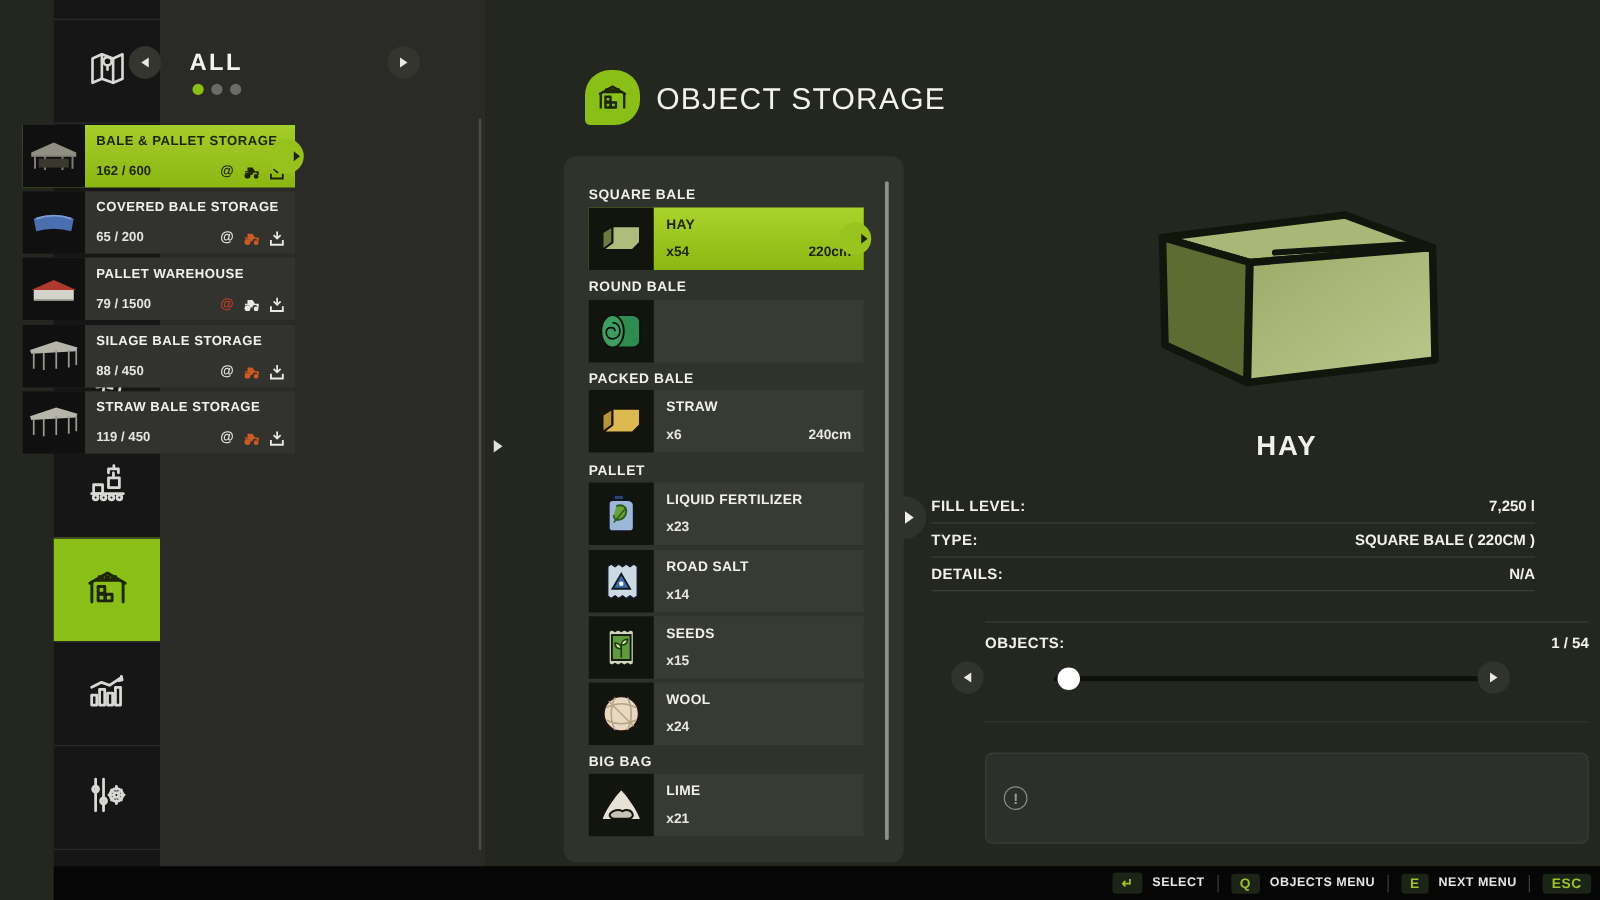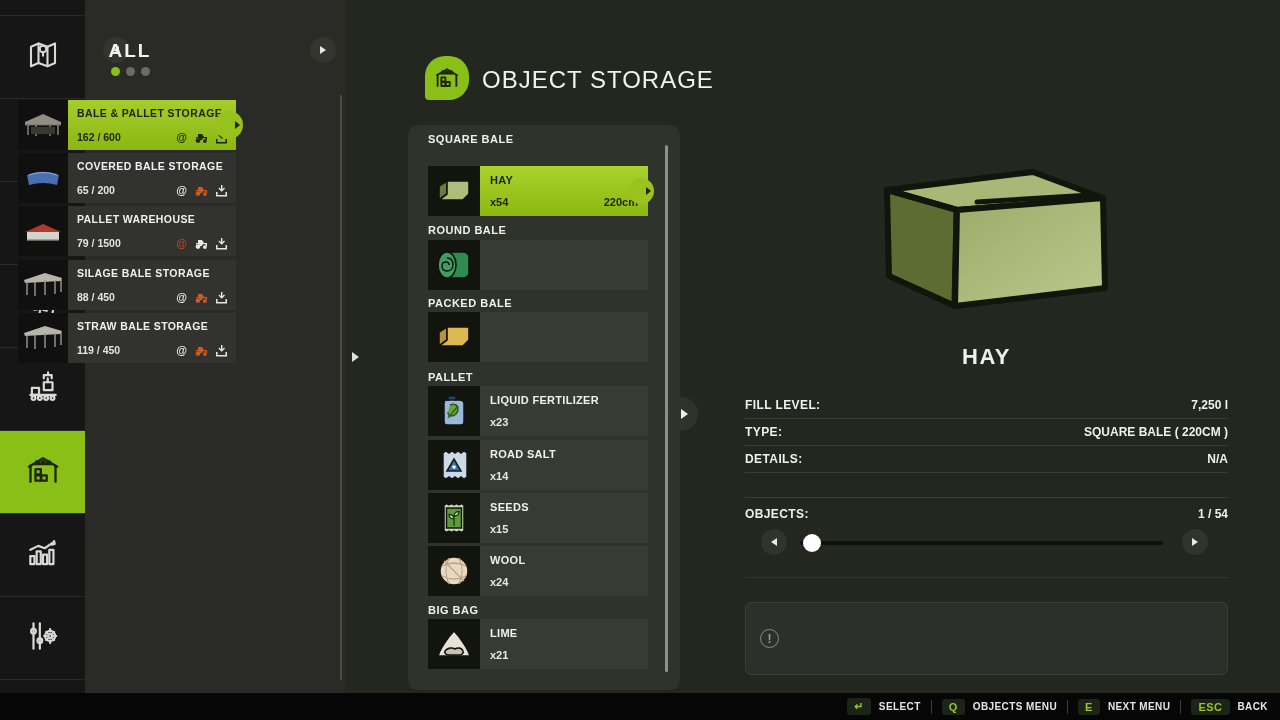--- a/index.html
+++ b/index.html
@@ -1,18 +1,18 @@
 <!DOCTYPE html>
 <html><head>
 <meta charset="utf-8">
 <style>
   * { margin:0; padding:0; box-sizing:border-box; }
   html,body { width:1280px; height:720px; overflow:hidden; background:#23271f;
     font-family:"Liberation Sans", sans-serif; }
-  .abs { position:absolute; }
+  .abs { position:absolute;margin-left:43px; }
   .bold { font-weight:bold; }
 
   
   #sidebar { left:0; top:0; width:85px; height:693px; background:#161616; }
   .sb-cell { position:absolute; left:0; width:85px; height:83px; border-top:1px solid #2a2a2a;
     display:flex; align-items:center; justify-content:center; }
   .sb-cell svg { stroke:#d8d8d4; fill:none; stroke-width:1.4; stroke-linecap:round; stroke-linejoin:round; }
   .sb-cell.selected { background:#8abf17; }
   .sb-cell.selected svg { stroke:#1d2707; }
   .sb-bump { position:absolute; left:74px; top:455px; width:28px; height:28px; border-radius:50%;
@@ -366,21 +366,21 @@
       <rect x="7.5" y="15.2" width="3.2" height="3.2"></rect>
       <rect x="11" y="15.2" width="3.2" height="3.2"></rect>
     </svg>
 </div>
 <div id="hdr-title" class="abs">OBJECT STORAGE</div>
 
 <div id="mid-panel" class="abs"></div>
 <div id="mid-bump" class="abs"></div>
 <div id="mid-bump-arrow" class="abs"></div>
 
-<div class="sec-label abs" style="left:428px;top:133px">SQUARE BALE</div>
+<div class="sec-label abs" style="left:428px;top:150px">SQUARE BALE</div>
 
 <div class="obj-row selected abs" style="left:428px;top:166px">
   <div class="obj-thumb">
     <svg width="42" height="34" viewBox="0 0 42 34">
         <g stroke="#10140a" stroke-width="1.6" stroke-linejoin="round">
           <path d="M6 12l8-5h22l-6 5z" fill="#b9c68b"></path>
           <path d="M6 12h24v14H6z" fill="#a3b371" transform="skewX(0)"></path>
           <path d="M6 12l8-5v13l-8 6z" fill="#6b7a3e"></path>
           <path d="M14 7h22v13l-6 6H6l8-6z" fill="#aebc7c"></path>
         </g>
@@ -413,20 +413,25 @@
 
 <div class="obj-row abs" style="left:428px;top:312px">
   <div class="obj-thumb">
     <svg width="42" height="34" viewBox="0 0 42 34">
         <g stroke="#171207" stroke-width="1.6" stroke-linejoin="round">
           <path d="M6 12l8-5h22l-6 5z" fill="#eccd72"></path>
           <path d="M6 12l8-5v13l-8 6z" fill="#b7943a"></path>
           <path d="M14 7h22v13l-6 6H6l8-6z" fill="#ddb952"></path>
         </g>
       </svg>
+  </div>
+  <div class="obj-body">
+    <div class="obj-name">STRAW</div>
+    <div class="obj-count">x6</div>
+    <div class="obj-size">240cm</div>
   </div>
 </div>
 
 <div class="sec-label abs" style="left:428px;top:371px">PALLET</div>
 
 <div class="obj-row abs" style="left:428px;top:386px">
   <div class="obj-thumb">
     <svg width="34" height="36" viewBox="0 0 34 36">
         <g stroke="#10141c" stroke-width="1.5">
           <path d="M7 10c0-2 1-3 3-3h2V4h6v3h4c3 0 5 2 5 4v18c0 2-1 3-3 3H10c-2 0-3-1-3-3z" fill="#9cb8d8"></path>

